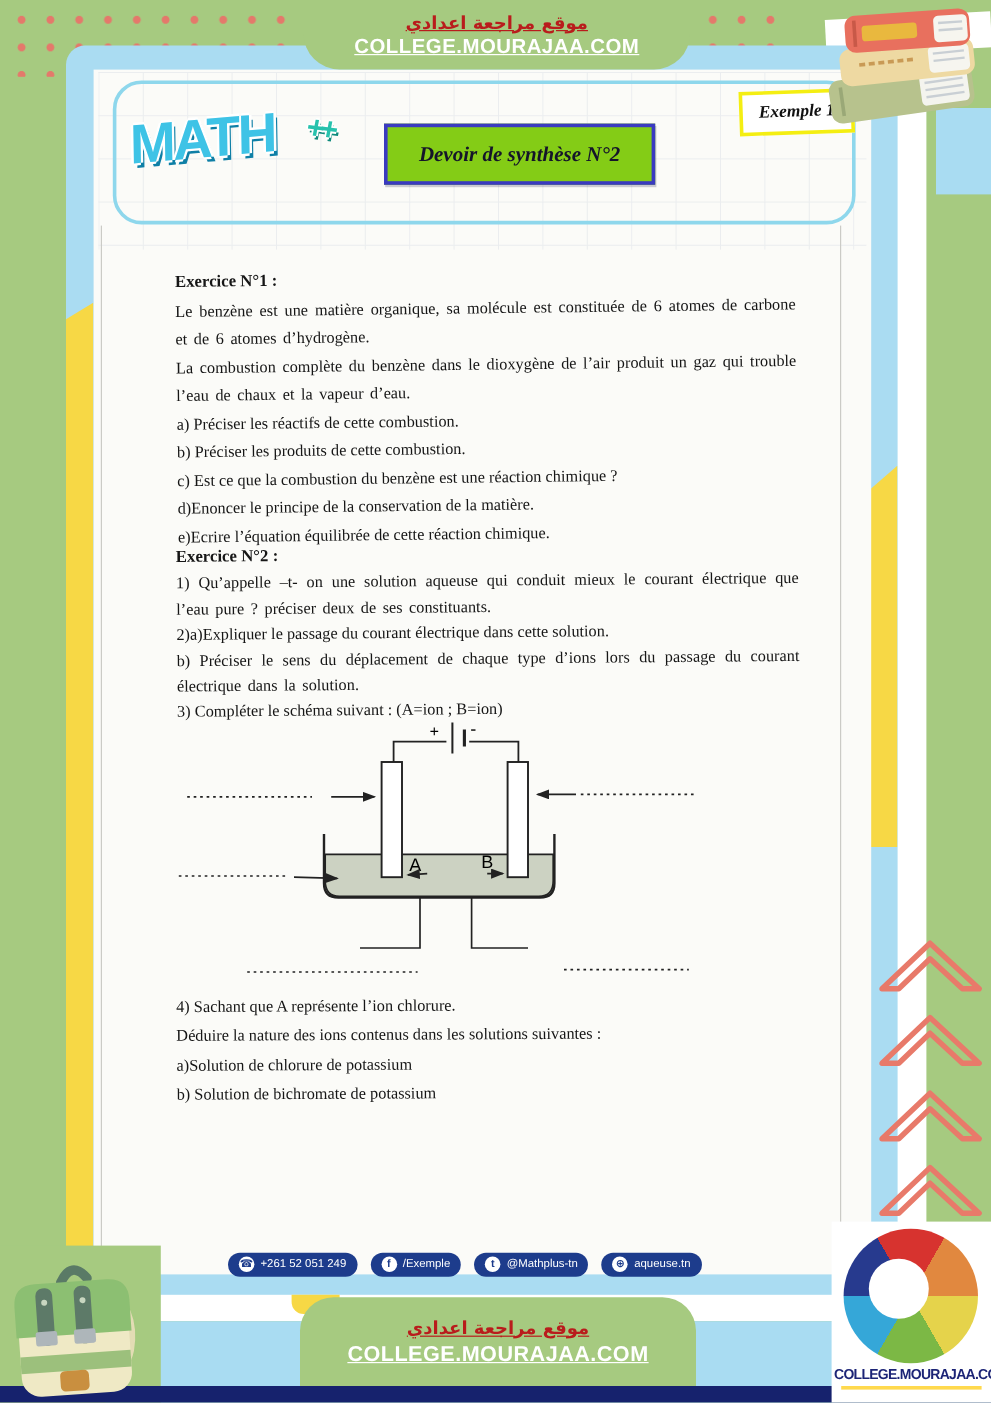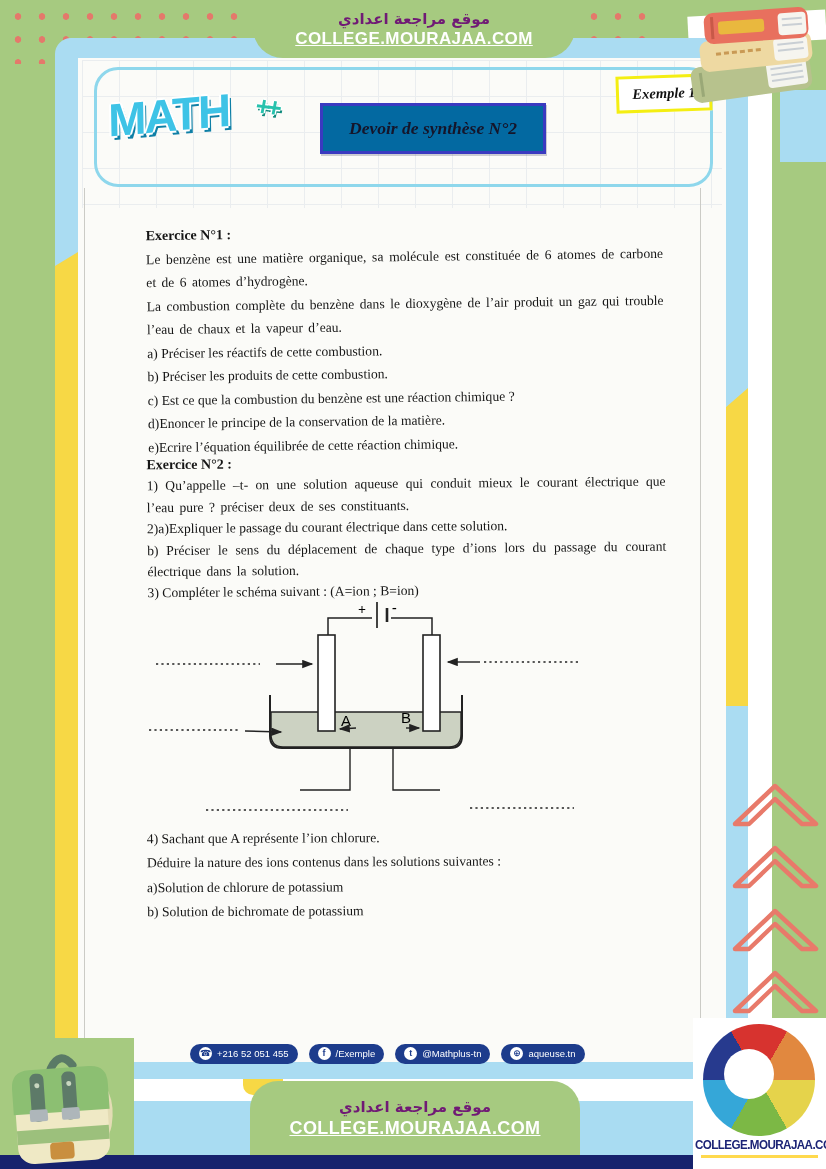--- a/index.html
+++ b/index.html
@@ -26,21 +26,21 @@
     background-image:linear-gradient(#e7eaed 1px,transparent 1px),linear-gradient(90deg,#e7eaed 1px,transparent 1px);
     background-size:37px 36px;}
   .edge-line{width:1px;background:#cbcbc6;}
   .header-card{left:16px;top:9px;width:613px;height:114px;border:3px solid #8ed7ec;border-radius:24px;}
 
   .math-logo{left:30px;top:28px;width:170px;height:70px;font-weight:bold;letter-spacing:-2px;
     font-size:46px;color:#3ec3e6;transform:rotate(-5deg) skewX(-4deg);
     text-shadow:-2px 0 0 #fff,2px 0 0 #fff,0 -2px 0 #fff,0 2px 0 #fff,3px 4px 0 #0e7fa6;}
   .math-plus{left:148px;top:12px;font-size:26px;font-weight:bold;color:#27c2ad;letter-spacing:-4px;
     transform:rotate(12deg);text-shadow:-1.5px 0 0 #fff,1.5px 0 0 #fff,0 -1.5px 0 #fff,0 1.5px 0 #fff,2px 3px 0 #0e8a7c;}
-  .title-box{left:242px;top:45px;width:220px;height:45px;border:3px solid #3a3ac0;background:#0369a1;
+  .title-box{left:242px;top:45px;width:220px;height:45px;border:3px solid #3a3ac0;background:#84cc16;
     display:flex;align-items:center;justify-content:center;box-shadow:1px 2px 0 rgba(60,60,90,.25);
     font-family:"Liberation Serif","DejaVu Serif",serif;font-style:italic;font-weight:bold;font-size:17.5px;color:#15152a;}
   .example-box{left:538px;top:17px;width:90px;height:31px;border:3px solid #f4ee12;background:#fff;
     display:flex;align-items:center;justify-content:center;transform:rotate(-2deg);
     font-family:"Liberation Serif","DejaVu Serif",serif;font-style:italic;font-weight:bold;font-size:14.5px;color:#111;}
 
   .stext{font-family:"Liberation Serif","DejaVu Serif",serif;font-size:13.6px;color:#161616;}
   .block p{margin:0;text-align:justify;word-spacing:2px;}
   .block .h{font-weight:bold;font-size:14px;}
   .ex1{left:69px;top:163px;width:517px;line-height:23.5px;transform:rotate(-0.7deg);}
@@ -51,21 +51,21 @@
 
   .badges{left:112px;top:986px;display:flex;gap:11px;align-items:center;}
   .pill{background:#1d3c8c;border-radius:10px;color:#fff;font-size:9.5px;
     display:flex;align-items:center;gap:5px;padding:3px 9px 4px;white-space:nowrap;}
   .pill .circle{width:13px;height:13px;border-radius:50%;background:#fff;color:#1d3c8c;
     display:flex;align-items:center;justify-content:center;font-size:9px;font-weight:bold;line-height:1;}
 
   
   .top-banner{left:253px;top:0;width:322px;height:58px;background:#a6ca80;border-radius:0 0 30px 30px;
     display:flex;flex-direction:column;align-items:center;justify-content:center;gap:1px;}
-  .banner-ar{font-family:"DejaVu Sans",sans-serif;font-size:15px;font-weight:bold;color:#701a75;}
+  .banner-ar{font-family:"DejaVu Sans",sans-serif;font-size:15px;font-weight:bold;color:#b91c1c;text-decoration:underline;}
   .banner-site{font-size:17px;font-weight:bold;color:#fff;text-decoration:underline;letter-spacing:.4px;}
   .bottom-area-white{left:88px;top:1079px;width:738px;height:22px;background:#fff;}
   .bottom-area-blue{left:88px;top:1101px;width:738px;height:68px;background:#a9dcf2;}
   .yellow-bit{left:243px;top:1079px;width:40px;height:16px;background:#f7d845;border-radius:0 0 10px 10px;}
   .bottom-banner{left:250px;top:1081px;width:330px;height:74px;background:#a6ca80;border-radius:28px 28px 0 0;
     display:flex;flex-direction:column;align-items:center;justify-content:center;gap:2px;}
   .bottom-banner .banner-site{font-size:18px;}
   .green-patch{left:0;top:1038px;width:134px;height:131px;background:#a6ca80;}
   .navy-bar{left:0;top:1155px;width:826px;height:14px;background:#16226d;}
 
@@ -170,21 +170,21 @@
     <div class="abs stext block q4">
       <div>4) Sachant que A représente l’ion chlorure.</div>
       <div>Déduire la nature des ions contenus dans les solutions suivantes :</div>
       <div>a)Solution de chlorure de potassium</div>
       <div>b) Solution de bichromate de potassium</div>
     </div>
 
     <div class="abs badges">
       <div class="pill">
         <span class="circle">☎</span>
-        <span>+216 52 051 455</span>
+        <span>+261 52 051 249</span>
       </div>
       <div class="pill">
         <span class="circle">f</span>
         <span>/Exemple</span>
       </div>
       <div class="pill">
         <span class="circle">t</span>
         <span>@Mathplus-tn</span>
       </div>
       <div class="pill">

